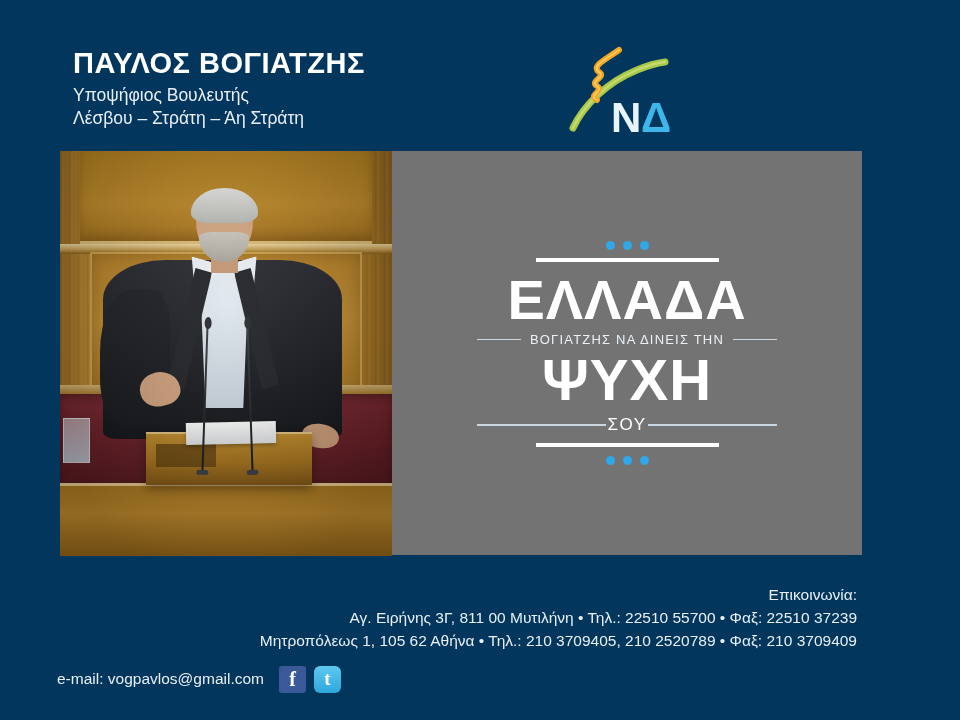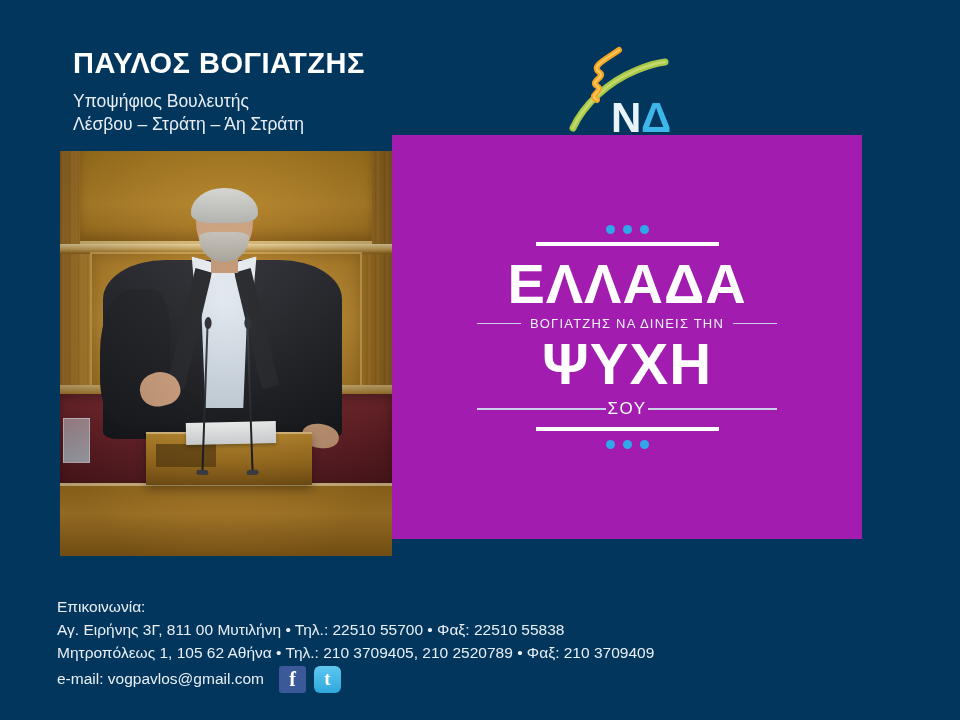--- a/index.html
+++ b/index.html
@@ -36,21 +36,21 @@
     font-weight: bold;
     color: #ffffff;
     letter-spacing: 0.5px;
     line-height: 1.08;
     white-space: nowrap;
   }
   .cand-role {
     font-size: 17.5px;
     color: #e8eef4;
     line-height: 1.32;
-    margin-top: 11px;
+    margin-top: 5px;
     font-weight: normal;
   }
   .cand-region {
     font-size: 17.5px;
     color: #e8eef4;
     line-height: 1.32;
     font-weight: normal;
   }
 
   
@@ -279,24 +279,24 @@
   .photo-shade {
     position: absolute;
     inset: 0;
     background: radial-gradient(ellipse at 50% 38%, rgba(255,255,255,0.05) 0%, rgba(0,0,0,0.22) 82%);
   }
 
   
   .slogan-panel {
     position: absolute;
     left: 392px;
-    top: 135px;
+    top: 151px;
     width: 470px;
     height: 404px;
-    background: #a21caf;
+    background: #737373;
   }
   .slogan-inner {
     position: absolute;
     left: 50%;
     top: 50%;
     transform: translate(-50%, -50%);
     width: 300px;
     text-align: center;
     color: #ffffff;
   }
@@ -373,32 +373,33 @@
     color: #ffffff;
     white-space: nowrap;
     font-weight: normal;
   }
   .dots-bottom { margin-top: 9px; margin-bottom: 0; }
 
   
   .contact {
     position: absolute;
     left: 57px;
-    top: 596px;
+    top: 584px;
     width: 800px;
     color: #e9eff5;
     font-size: 15.5px;
     line-height: 1.47;
+    text-align: right;
   }
   .contact .line { white-space: nowrap; }
   .contact .email-row {
     display: flex;
     align-items: center;
     gap: 9px;
-    margin-top: 2px;
+    margin-top: 14px;
   }
   .social {
     display: inline-flex;
     align-items: center;
     gap: 8px;
     margin-left: 6px;
   }
   .fb-icon, .tw-icon {
     width: 27px; height: 27px;
     display: inline-flex;
@@ -522,21 +523,21 @@
       <div class="dots dots-bottom">
         <span></span>
         <span></span>
         <span></span>
       </div>
     </div>
   </div>
 
   <div class="contact">
     <div class="line">Επικοινωνία:</div>
-    <div class="line">Αγ. Ειρήνης 3Γ, 811 00 Μυτιλήνη • Τηλ.: 22510 55700 • Φαξ: 22510 55838</div>
+    <div class="line">Αγ. Ειρήνης 3Γ, 811 00 Μυτιλήνη • Τηλ.: 22510 55700 • Φαξ: 22510 37239</div>
     <div class="line">Μητροπόλεως 1, 105 62 Αθήνα • Τηλ.: 210 3709405, 210 2520789 • Φαξ: 210 3709409</div>
     <div class="email-row">
       <span>e-mail: vogpavlos@gmail.com</span>
       <span class="social">
         <span class="fb-icon">f</span>
         <span class="tw-icon">t</span>
       </span>
     </div>
   </div>
 

